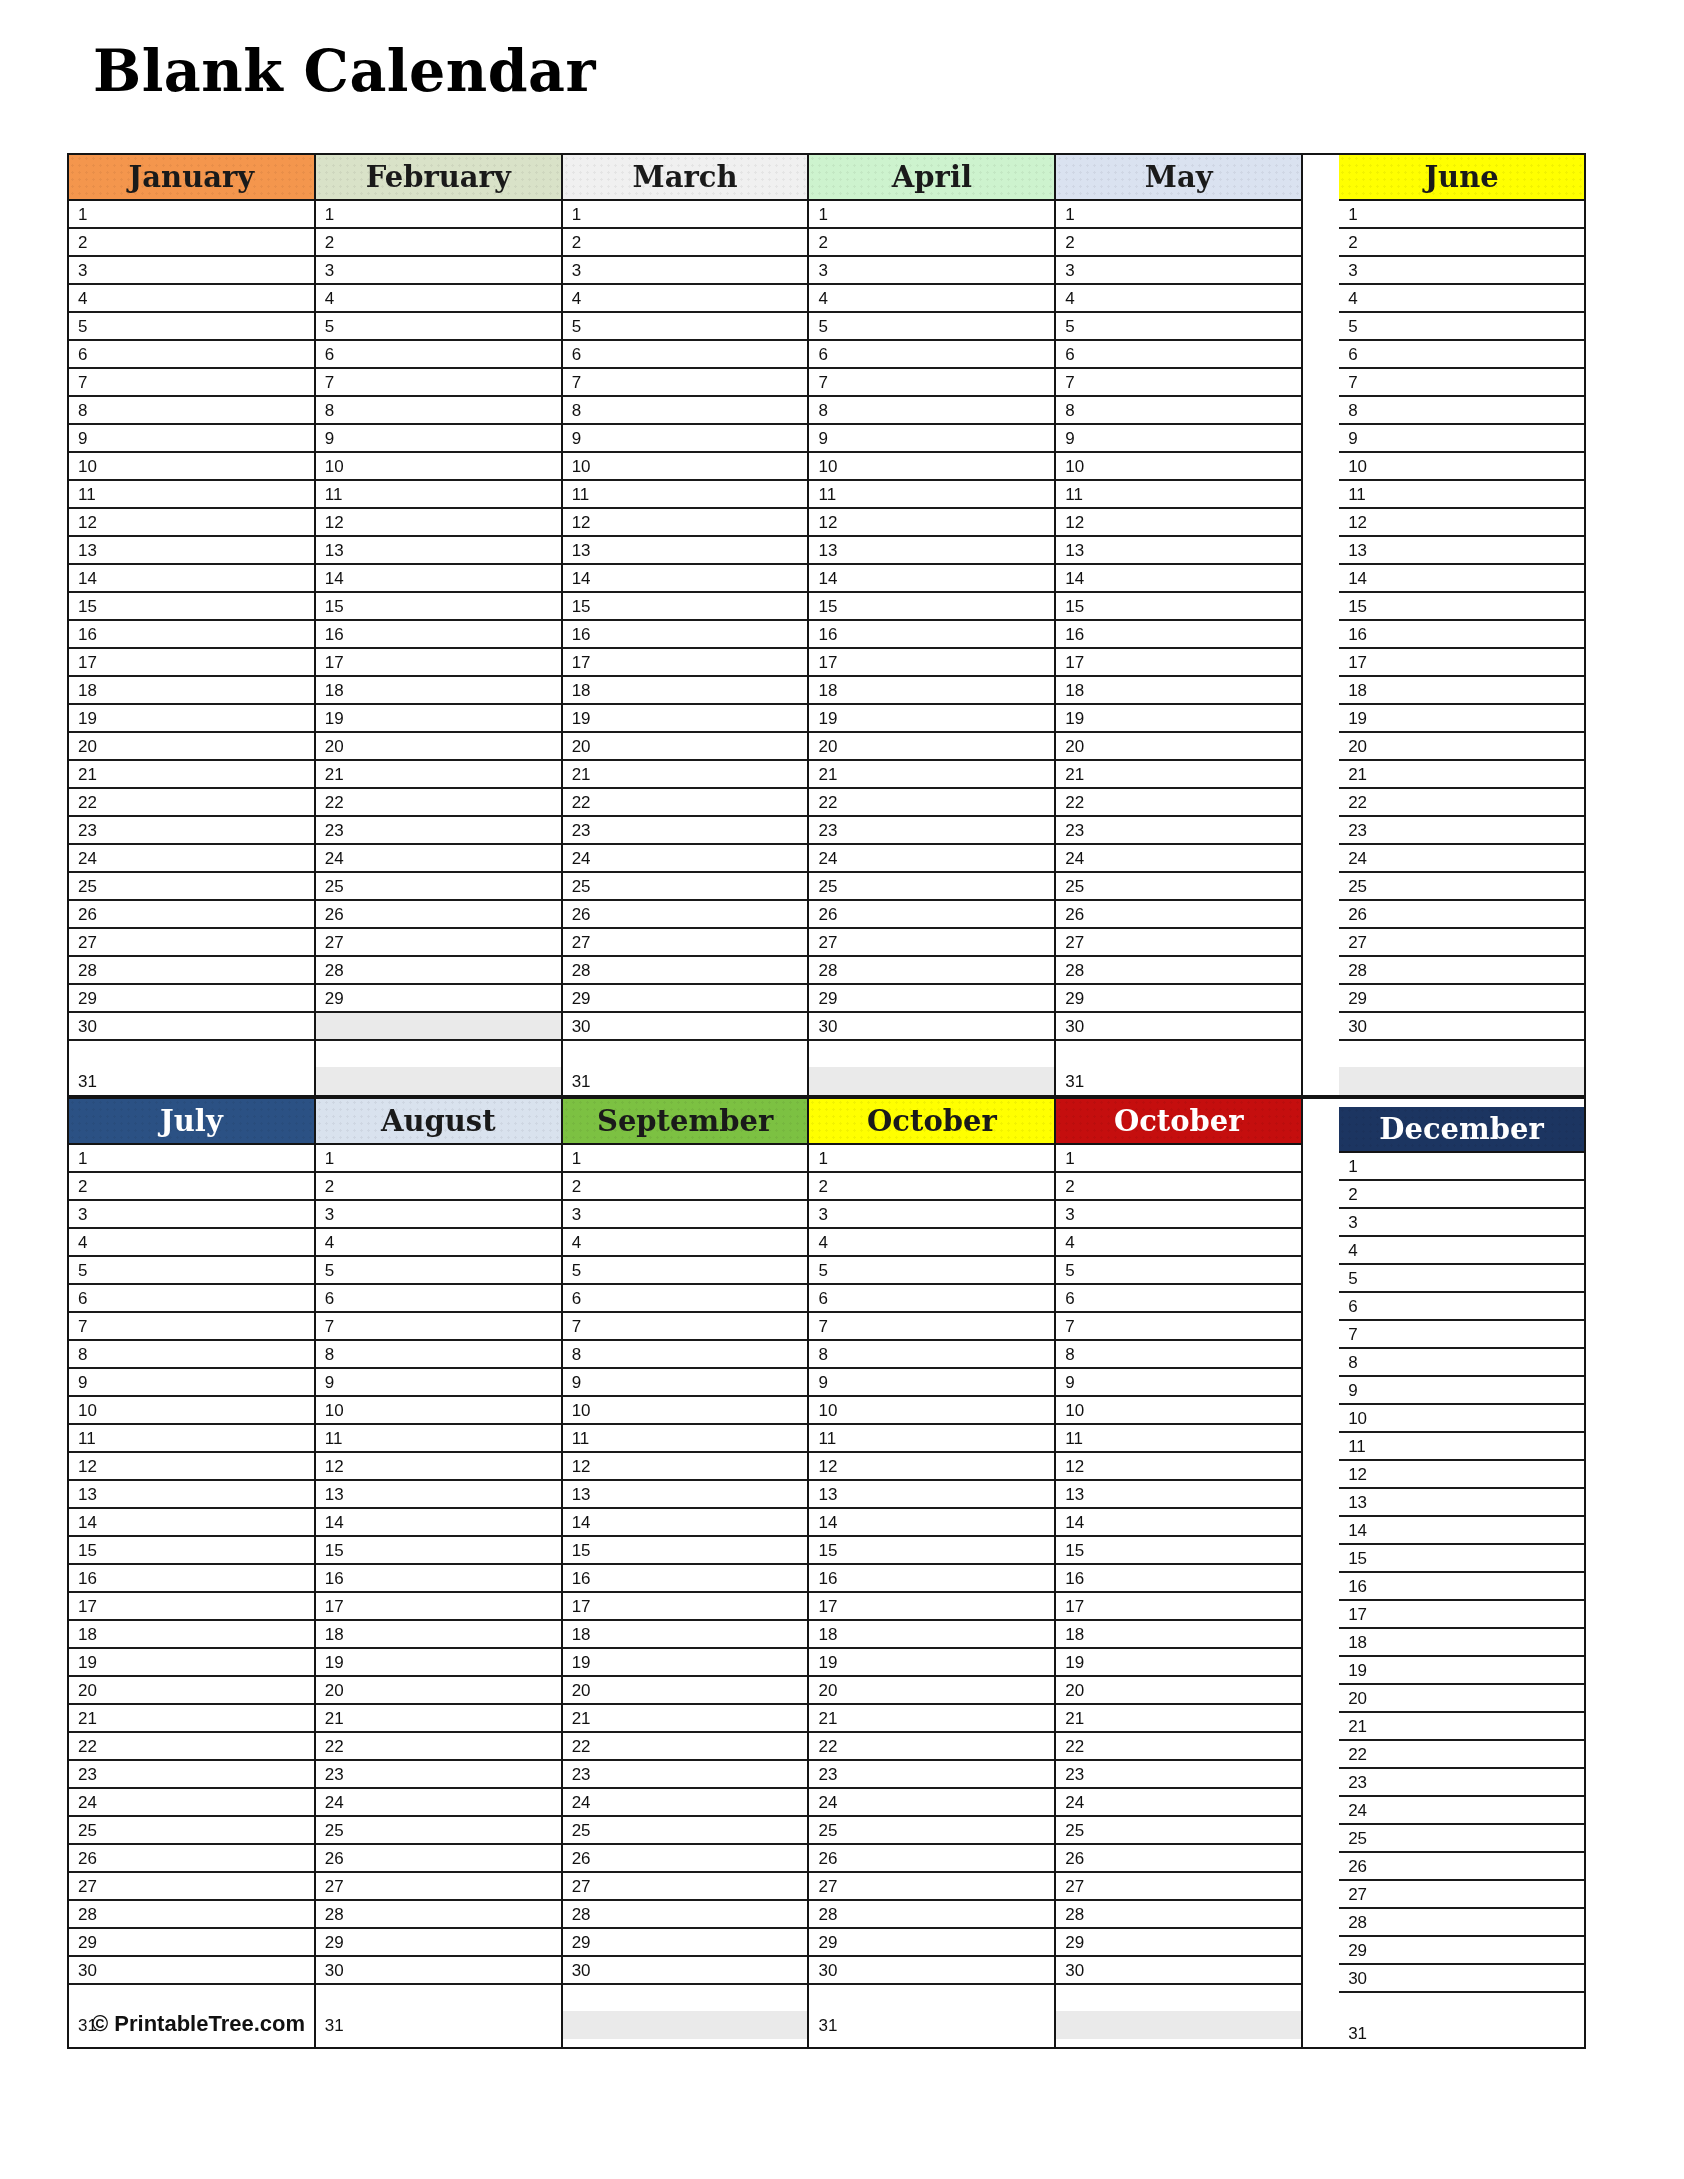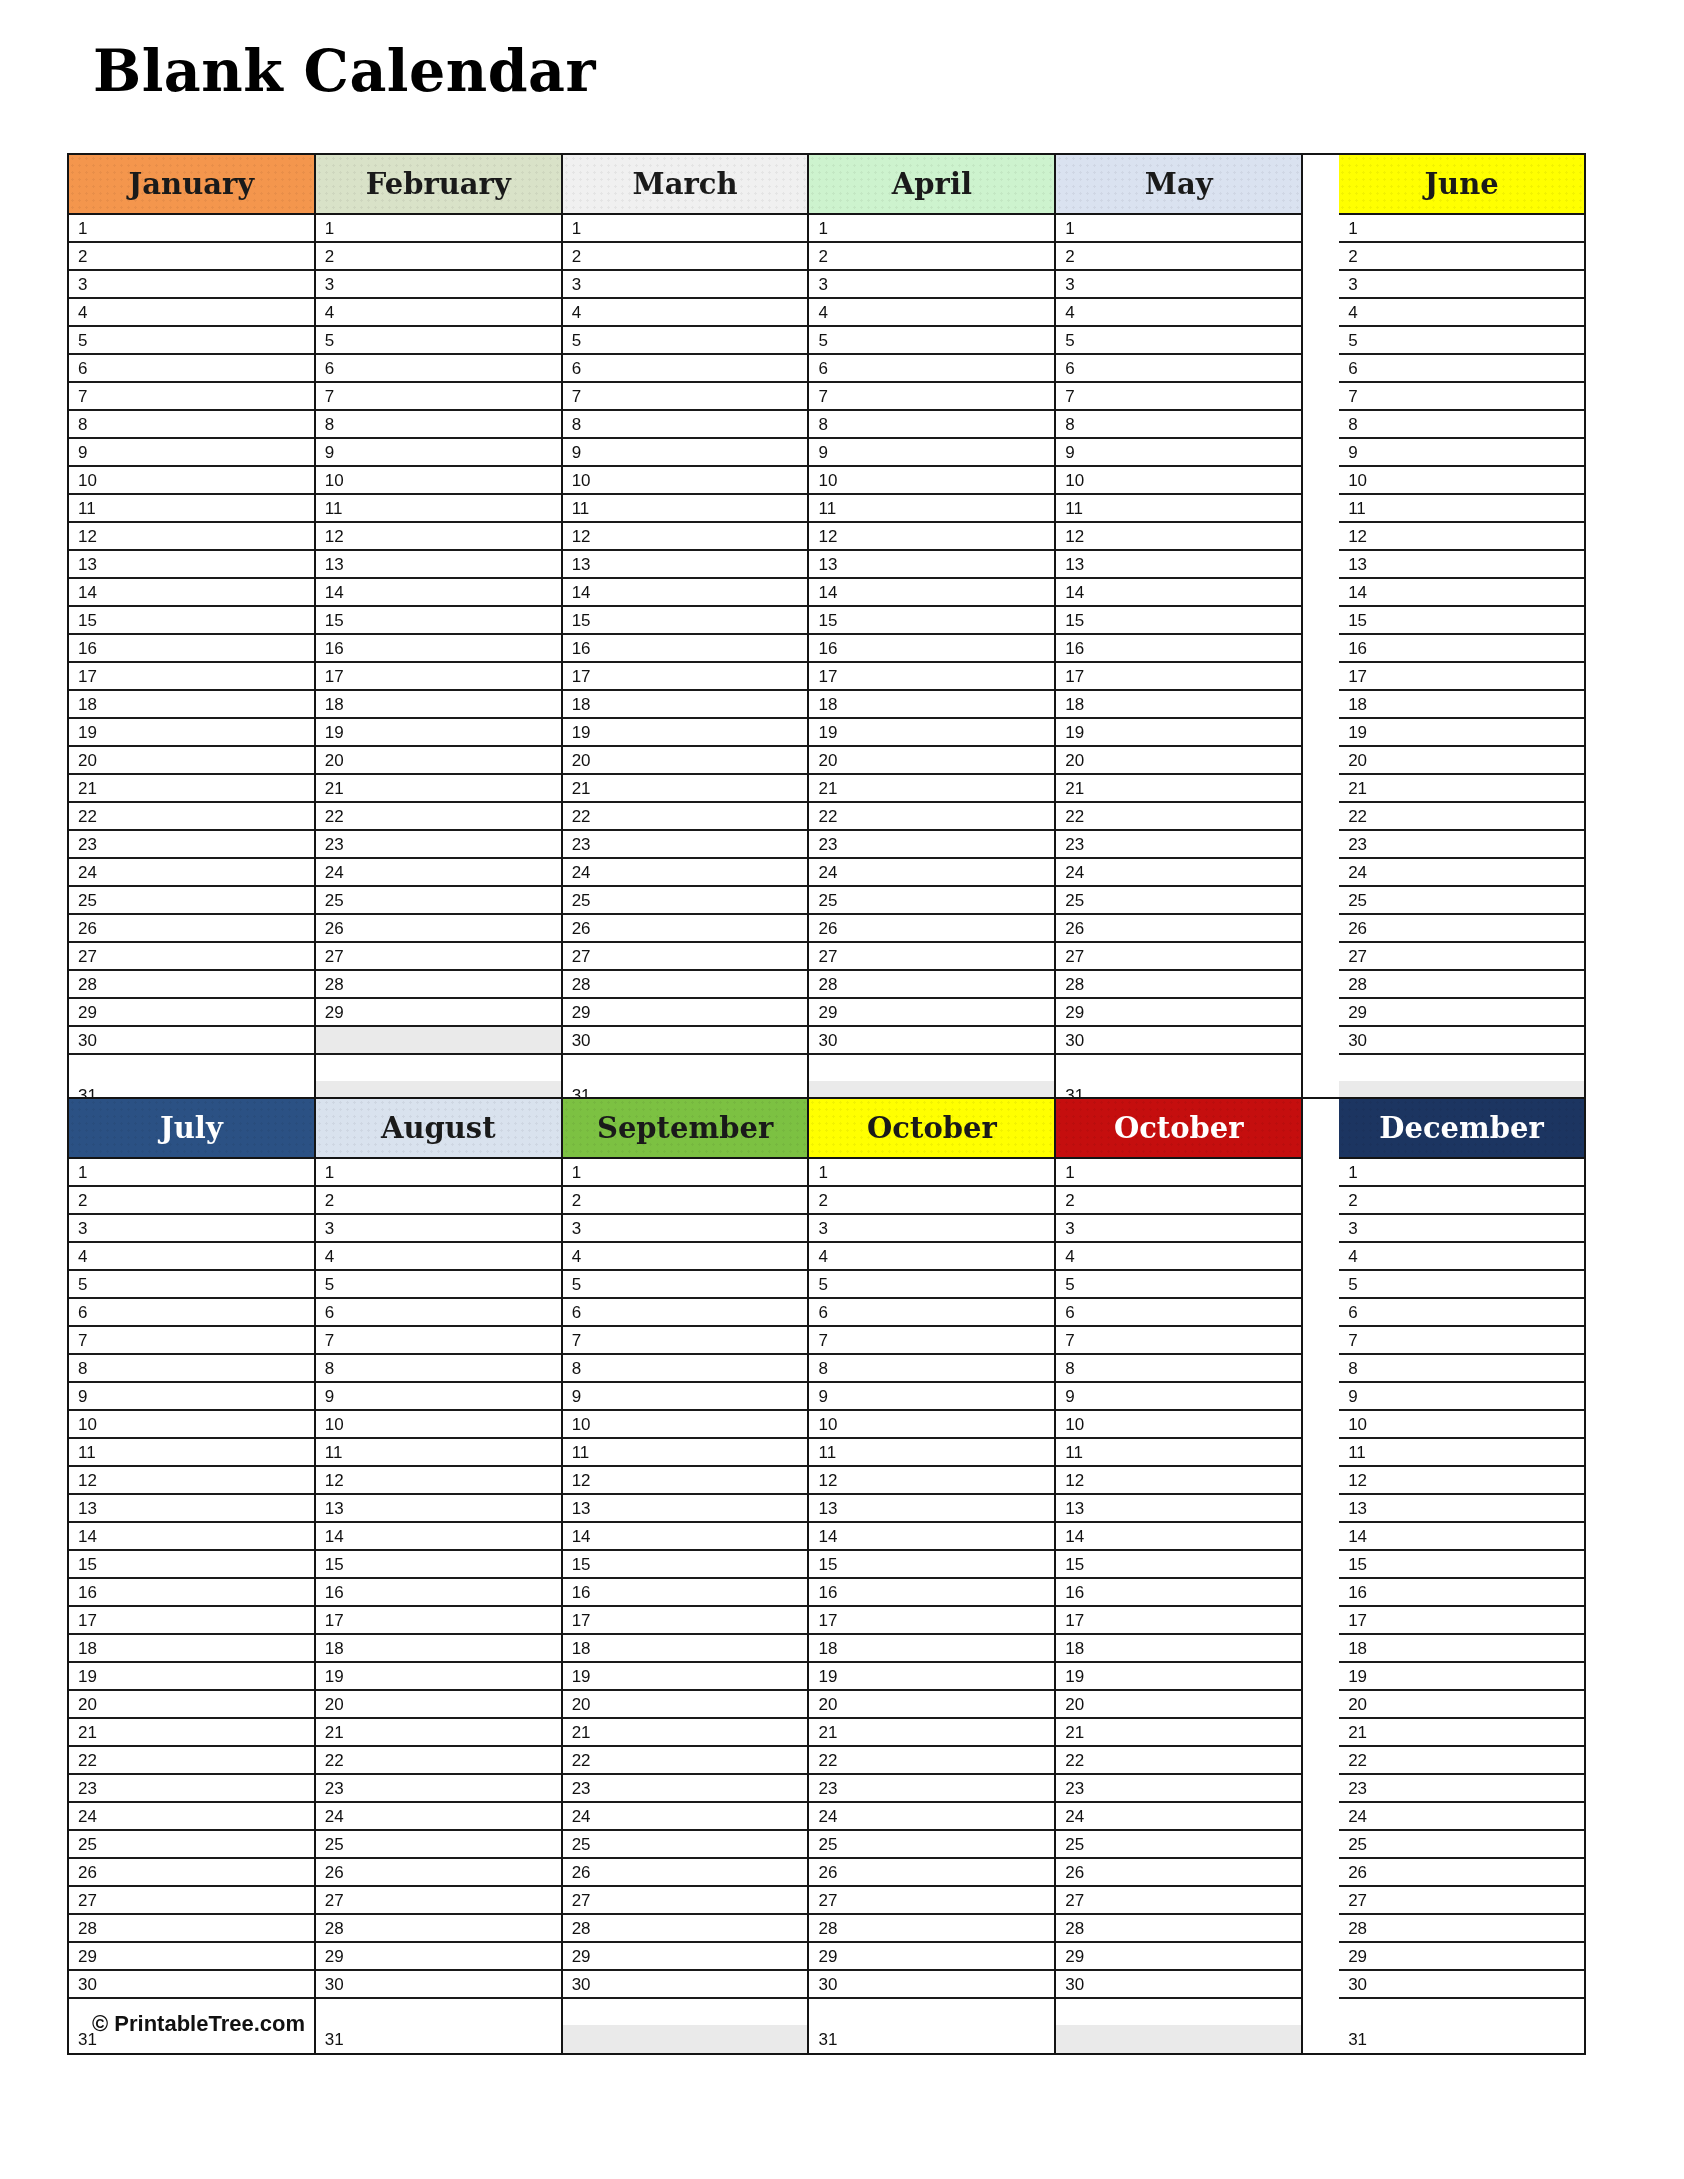--- a/index.html
+++ b/index.html
@@ -21,21 +21,21 @@
   }
   #cal-table-1{top:153px;}
   #cal-table-2{top:1097px;}
   .month-col{
     flex:1 1 0;min-width:0;
     border-right:2px solid #141414;
     box-sizing:border-box;
   }
   .month-col:last-child{border-right:none;padding-left:36px;}
   .month-header{
-    height:60px;box-sizing:border-box;
+    height:46px;box-sizing:border-box;
     display:flex;align-items:center;justify-content:center;
     font-family:"DejaVu Serif",serif;font-weight:700;font-size:29px;
     border-bottom:2px solid #141414;
     background-image:radial-gradient(rgba(0,0,0,0.05) 1px, rgba(255,255,255,0) 1.2px);
     background-size:7px 7px;
     white-space:nowrap;overflow:hidden;
   }
   .day-cell{
     height:28px;box-sizing:border-box;
     border-bottom:2px solid #1a1a1a;
@@ -1100,21 +1100,21 @@
       </div>
       <div class="day-cell">
         <span class="day-number">29</span>
       </div>
       <div class="day-cell">
         <span class="day-number">30</span>
       </div>
       <div class="day-cell disabled" style="background-color: rgb(234, 234, 234);"></div>
     </div>
     <div class="month-col">
-      <div class="month-header" style="background-color: rgb(28, 53, 97); color: rgb(255, 255, 255);">December</div>
+      <div class="month-header" style="background-color: rgb(28, 53, 97); color: rgb(255, 255, 255); margin-top: 8px;">December</div>
       <div class="day-cell">
         <span class="day-number">1</span>
       </div>
       <div class="day-cell">
         <span class="day-number">2</span>
       </div>
       <div class="day-cell">
         <span class="day-number">3</span>
       </div>
       <div class="day-cell">

